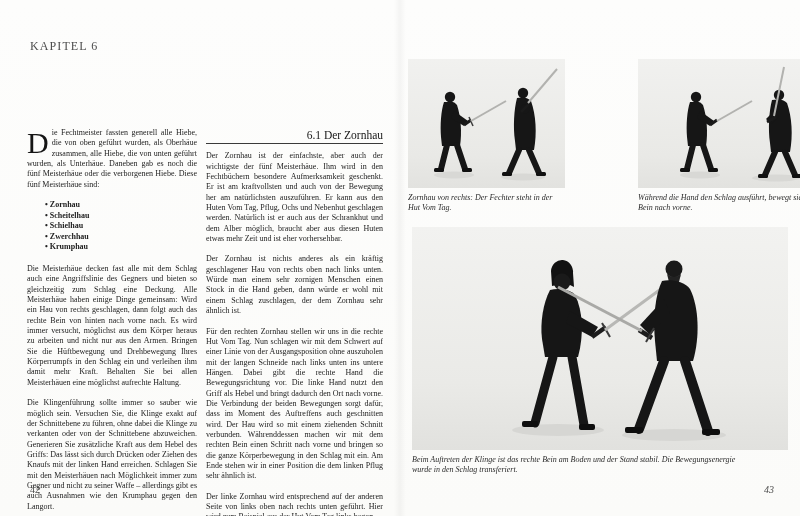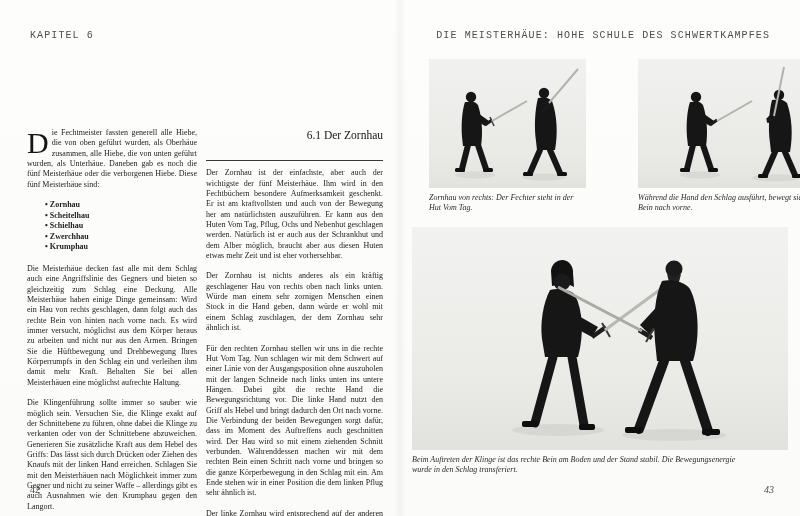--- a/index.html
+++ b/index.html
@@ -12,22 +12,22 @@
   }
   .spread {
     position:relative; width:800px; height:516px;
     background:linear-gradient(180deg,#fdfdfc 0%,#fbfbf9 100%);
   }
   .gutter {
     position:absolute; left:394px; top:0; width:12px; height:516px;
     background:linear-gradient(90deg, rgba(0,0,0,0) 0%, rgba(0,0,0,0.035) 50%, rgba(0,0,0,0) 100%);
   }
   .running-head {
-    position:absolute; top:30px; font-size:10px; letter-spacing:1.1px;
-    color:#4d4d4d; white-space:nowrap;font-family:Liberation Mono, monospace;
+    position:absolute; top:39px; font-size:12px; letter-spacing:1.1px;
+    color:#4d4d4d; white-space:nowrap;
   }
   #rh-left { left:30px; }
   #rh-right { right:30px; }
   .title {
     position:absolute; top:55px; left:28px; width:356px; margin:0;
     text-align:right; font-weight:400; color:#151515;
     font-size:26px; line-height:25px; letter-spacing:0.4px;
   }
   .title span { display:block; }
   .col {
@@ -39,32 +39,32 @@
   .col p { margin:0 0 10px 0; }
   .dropcap {
     float:left; font-size:30px; line-height:25px;
     padding:2px 3px 0 0; color:#151515;
   }
   ul.master-cuts { list-style:none; margin:2px 0 11px 0; padding:0 0 0 18px;font-weight:bold; }
   ul.master-cuts li { line-height:10.6px; text-align:left; }
   ul.master-cuts li::before { content:"\2022\00a0"; }
   .section-heading {
     margin:2px 0 7px 0; font-size:11.5px; font-weight:400; color:#151515;
-    text-align:right; border-bottom:1px solid #3a3a3a; padding-bottom:20px;
+    text-align:right; border-bottom:1px solid #3a3a3a; padding-bottom:3px;
   }
   .page-number { position:absolute; top:484px; font-size:10px; color:#4d4d4d; }
   #pn-left { left:30px; }
   #pn-right { right:26px;font-style:italic; }
   figure { margin:0; position:absolute; }
   .photo { display:block; background:#ebebe9; }
   figcaption {
     font-style:italic; font-size:8px; line-height:10px; color:#2a2a2a;
     margin-top:5px; text-align:left;
   }
-  #fig1 { left:429px; top:59px; width:157px; }
+  #fig1 { left:408px; top:59px; width:157px; }
   #fig2 { left:608px; top:59px; width:216px;padding-left:30px; }
   #fig3 { left:412px; top:227px; width:328px; }
 </style>
 </head>
 <body>
 
 <div class="spread">
   <div class="gutter"></div>
 
   <div class="running-head" id="rh-left">KAPITEL 6</div>
@@ -86,21 +86,20 @@
   <div class="col" id="col2">
     <h2 class="section-heading">6.1 Der Zornhau</h2>
     <p>Der Zornhau ist der einfachste, aber auch der wichtigste der fünf Meisterhäue. Ihm wird in den Fechtbüchern besondere Aufmerksamkeit geschenkt. Er ist am kraftvollsten und auch von der Bewegung her am natürlichsten auszuführen. Er kann aus den Huten Vom Tag, Pflug, Ochs und Nebenhut geschlagen werden. Natürlich ist er auch aus der Schrankhut und dem Alber möglich, braucht aber aus diesen Huten etwas mehr Zeit und ist eher vorhersehbar.</p>
     <p>Der Zornhau ist nichts anderes als ein kräftig geschlagener Hau von rechts oben nach links unten. Würde man einem sehr zornigen Menschen einen Stock in die Hand geben, dann würde er wohl mit einem Schlag zuschlagen, der dem Zornhau sehr ähnlich ist.</p>
     <p>Für den rechten Zornhau stellen wir uns in die rechte Hut Vom Tag. Nun schlagen wir mit dem Schwert auf einer Linie von der Ausgangsposition ohne auszuholen mit der langen Schneide nach links unten ins untere Hängen. Dabei gibt die rechte Hand die Bewegungsrichtung vor. Die linke Hand nutzt den Griff als Hebel und bringt dadurch den Ort nach vorne. Die Verbindung der beiden Bewegungen sorgt dafür, dass im Moment des Auftreffens auch geschnitten wird. Der Hau wird so mit einem ziehenden Schnitt verbunden. Währenddessen machen wir mit dem rechten Bein einen Schritt nach vorne und bringen so die ganze Körperbewegung in den Schlag mit ein. Am Ende stehen wir in einer Position die dem linken Pflug sehr ähnlich ist.</p>
     <p>Der linke Zornhau wird entsprechend auf der anderen Seite von links oben nach rechts unten geführt. Hier wird zum Beispiel aus der Hut Vom Tag links begon-</p>
   </div>
 
   <div class="page-number" id="pn-left">42</div>
 
-  <div class="running-head" id="rh-right">DIE MEISTERHÄUE: HOHE SCHULE DES SCHWERTKAMPFES</div>
 
   <figure id="fig1">
     <svg class="photo" width="157" height="129" viewBox="0 0 157 129" xmlns="http://www.w3.org/2000/svg">
       <defs>
         <linearGradient id="bg1" x1="0" y1="0" x2="0" y2="1">
           <stop offset="0" stop-color="#f1f1ef"></stop>
             <stop offset="0.75" stop-color="#e9e9e6"></stop>
           <stop offset="1" stop-color="#e2e2df"></stop>
         </linearGradient>
       </defs>

